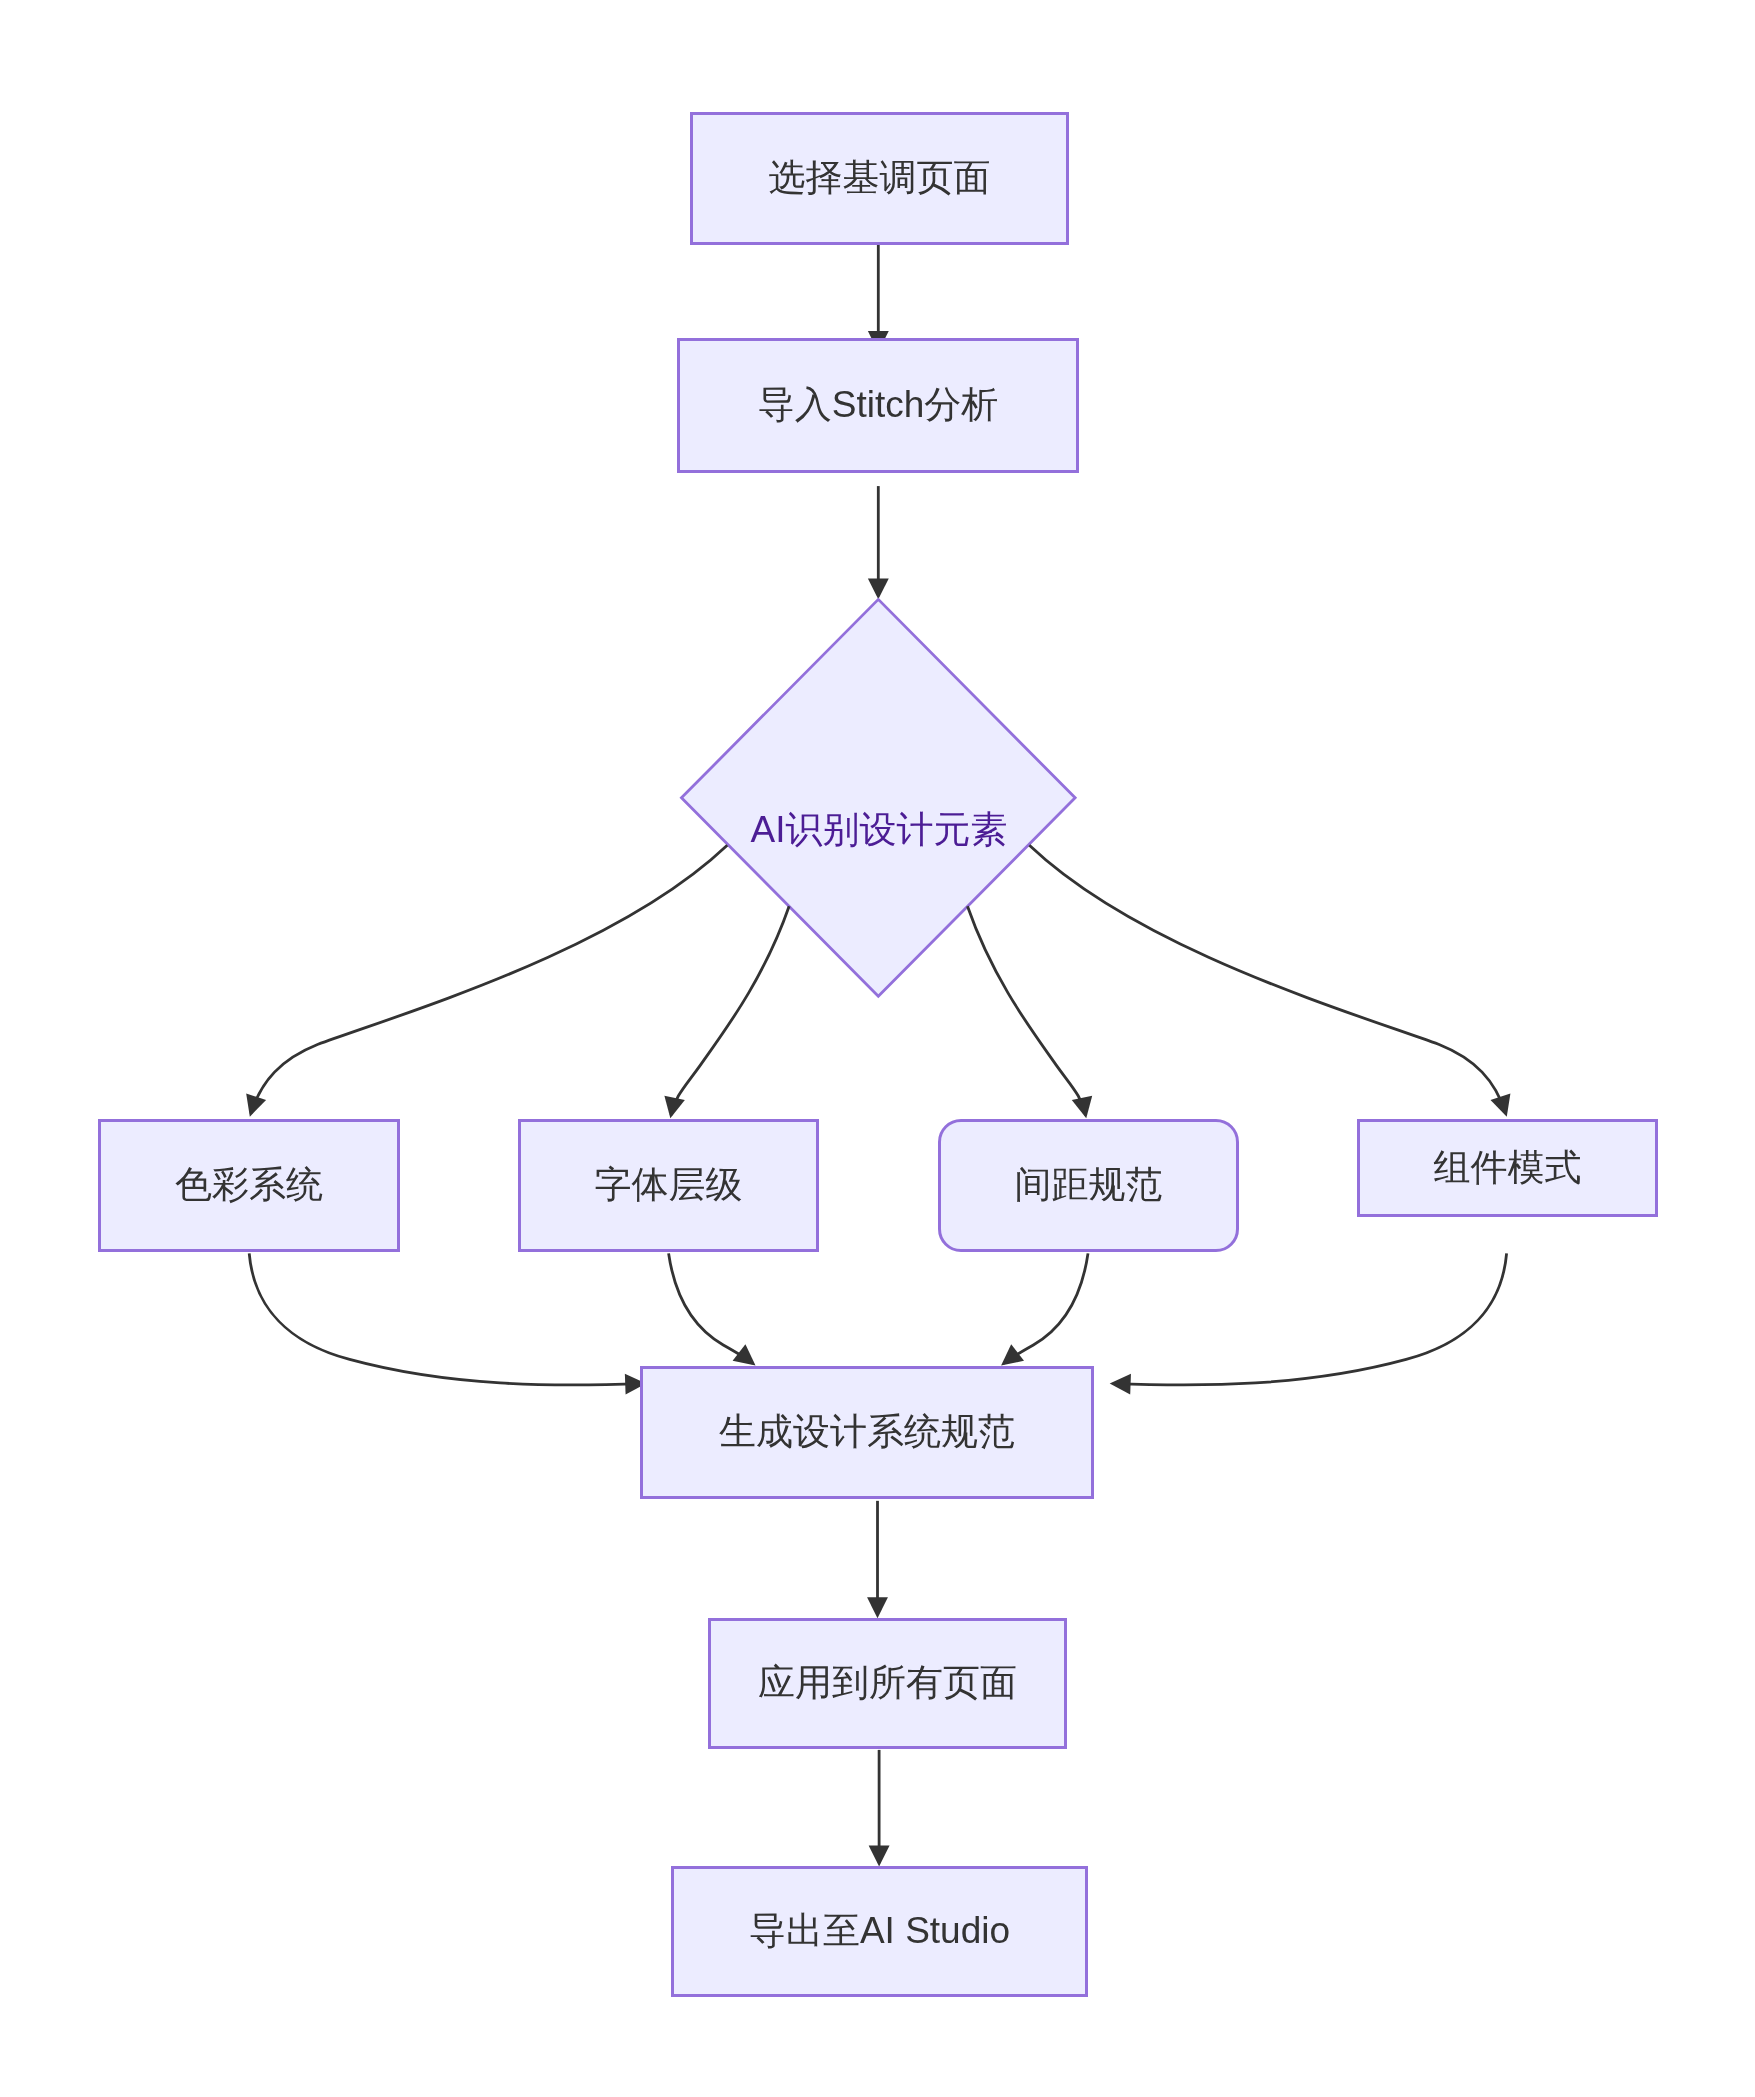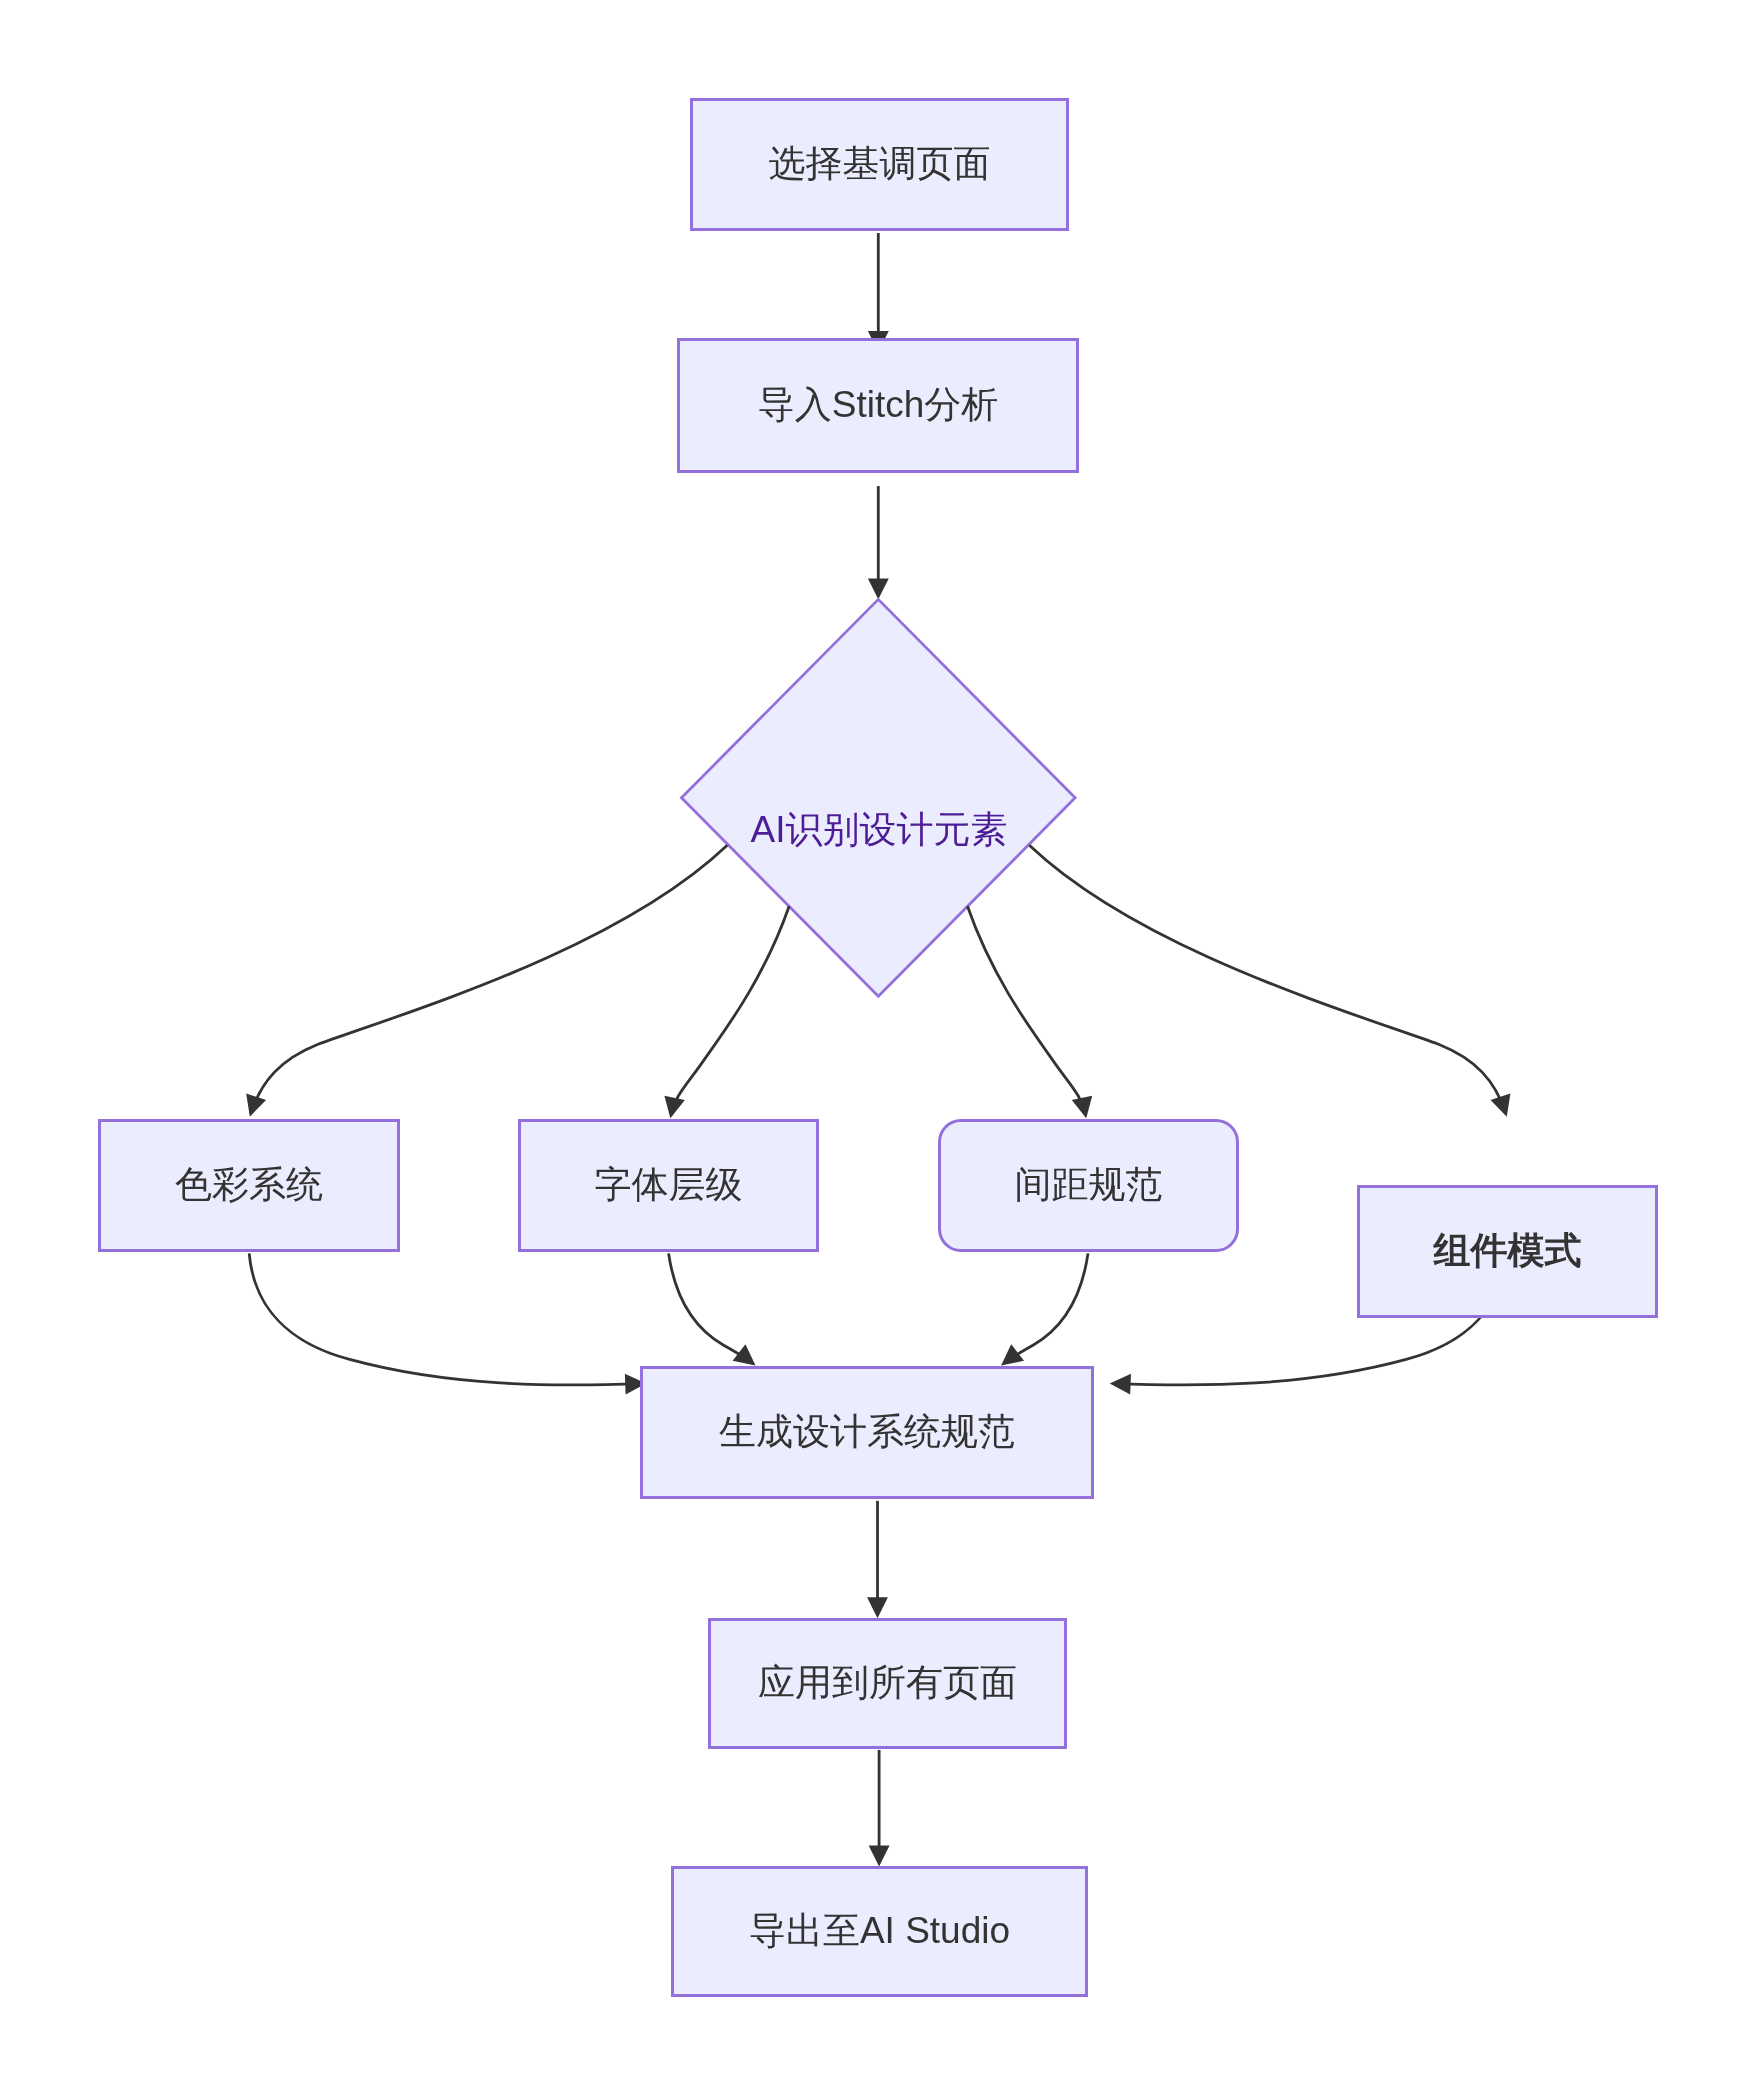--- a/index.html
+++ b/index.html
@@ -83,21 +83,21 @@
 
     <path class="edge" marker-end="url(#ah)" d="M 310 1560 C 316 1628, 360 1672, 435 1692 C 560 1726, 688 1726, 800 1722"></path>
     <path class="edge" marker-end="url(#ah)" d="M 832 1560 C 840 1615, 862 1652, 900 1674 C 916 1683, 928 1690, 937 1697"></path>
     <path class="edge" marker-end="url(#ah)" d="M 1354 1560 C 1346 1615, 1324 1652, 1286 1674 C 1270 1683, 1258 1690, 1249 1697"></path>
     <path class="edge" marker-end="url(#ah)" d="M 1875 1560 C 1869 1628, 1825 1672, 1750 1692 C 1625 1726, 1497 1726, 1385 1722"></path>
 
     <path class="edge" marker-end="url(#ah)" d="M 1092 1868 L 1092 2010"></path>
     <path class="edge" marker-end="url(#ah)" d="M 1094 2178 L 1094 2319"></path>
   </svg>
 
-  <div class="node" style="left:690px; top:98px; width:379px; height:133px;text-align:right;">
+  <div class="node" style="left:690px; top:112px; width:379px; height:133px;text-align:right;">
     <span>选择基调页面</span>
   </div>
 
   <div class="node" style="left:677px; top:338px; width:402px; height:135px;">
     <span>导入Stitch分析</span>
   </div>
 
   <div class="diamond-label" style="left:698px; top:742px; width:362px; height:113px;">
     <span>AI识别设计元素</span>
   </div>
@@ -107,21 +107,21 @@
   </div>
 
   <div class="node" style="left:518px; top:1119px; width:301px; height:133px;text-align:center;">
     <span>字体层级</span>
   </div>
 
   <div class="node" style="left:938px; top:1119px; width:301px; height:133px;border-radius:23px;">
     <span>间距规范</span>
   </div>
 
-  <div class="node" style="left:1357px; top:1185px; width:301px; height:133px;font-weight:bold;">
+  <div class="node" style="left:1357px; top:1119px; width:301px; height:98px;">
     <span>组件模式</span>
   </div>
 
   <div class="node" style="left:640px; top:1366px; width:454px; height:133px;">
     <span>生成设计系统规范</span>
   </div>
 
   <div class="node" style="left:676px; top:1618px; width:359px; height:131px;margin-left:32px;">
     <span>应用到所有页面</span>
   </div>

